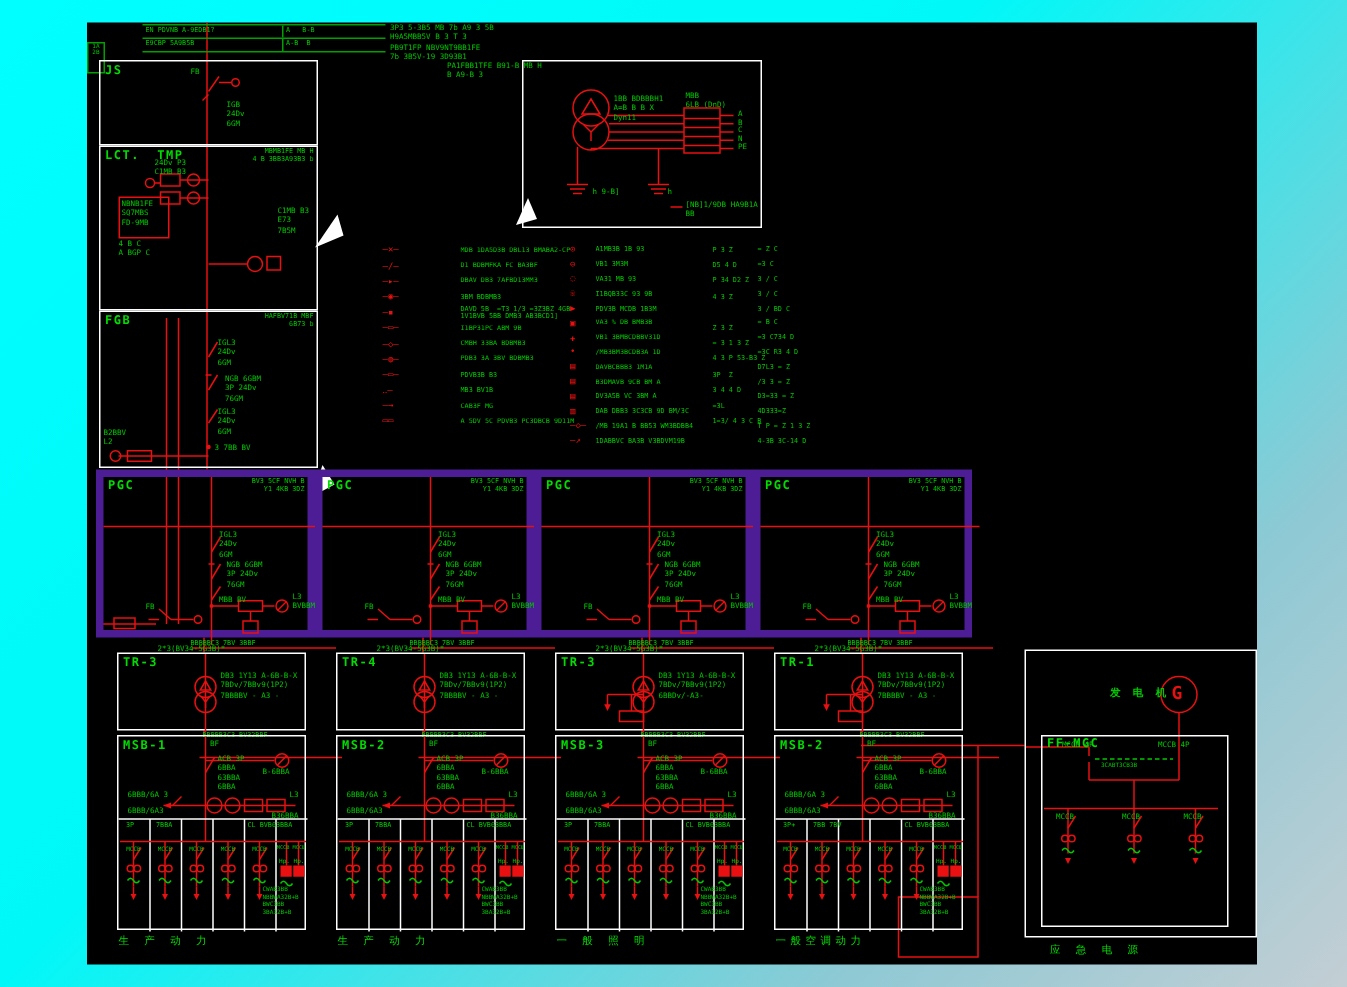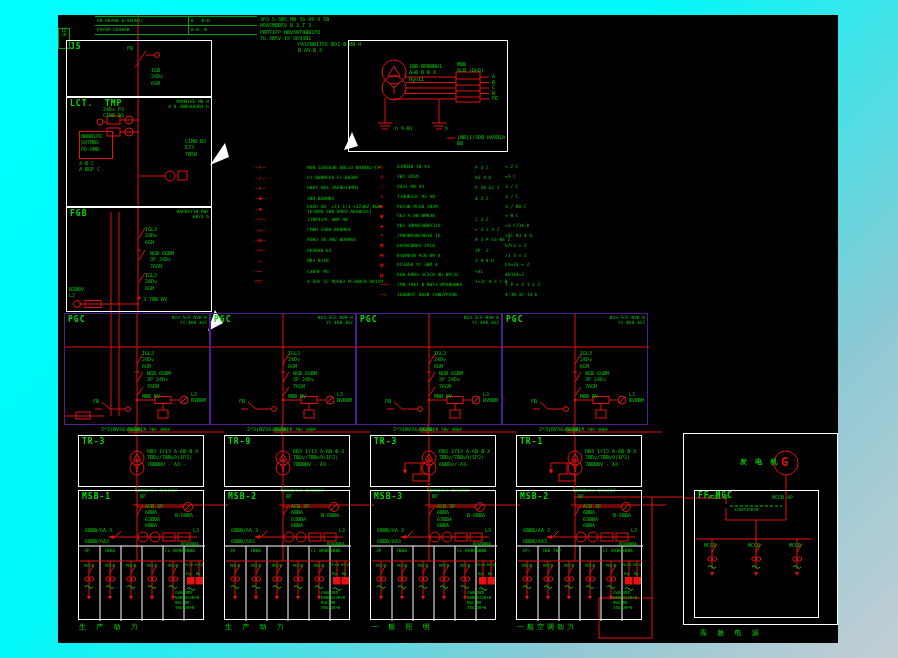--- a/index.html
+++ b/index.html
@@ -33,21 +33,21 @@
   .lcode{font-size:4.5px;white-space:pre;}
   
   .brand{position:absolute;left:460px;top:230px;width:112px;height:48px;border:2px solid #0000e0;background:#000;box-sizing:border-box;}
   .brand .inner{position:absolute;inset:1px;border:1px solid #0000e0;padding:1px 3px;box-sizing:border-box;}
   .brand .title{color:#e81010;font-size:12px;font-weight:bold;letter-spacing:2px;line-height:1.1;}
   .brand .qq{color:#e81010;font-size:5px;line-height:1.2;}
   .brand .web{color:#e81010;font-size:4.5px;line-height:1.3;}
   .brand .mail{color:#00c800;font-size:4.5px;line-height:1.3;}
   
   .pgc-row{position:absolute;left:6px;top:298px;display:flex;}
-  .pgc{position:relative;width:146px;height:112px;border:1px solid #4c1d95;box-sizing:border-box;}
+  .pgc{position:relative;width:146px;height:112px;border:5px solid #4c1d95;box-sizing:border-box;}
   .tr-row{position:absolute;left:20px;top:420px;display:flex;gap:20px;}
   .tr{position:relative;width:126px;height:52px;border:1px solid #fff;box-sizing:border-box;}
   .tr .branch{display:none;}
   .tr[data-variant="branch"] .branch{display:inline;}
   .msb-row{position:absolute;left:20px;top:475px;display:flex;gap:20px;}
   .msb{position:relative;width:126px;height:130px;border:1px solid #fff;box-sizing:border-box;}
   .botlbl{position:absolute;top:131px;left:0px;font-size:7px;font-weight:normal;color:#00dc00;letter-spacing:3px;white-space:nowrap;}
   .fd{position:absolute;width:20px;text-align:center;font-size:4px;color:#00c800;}
   
   .gen{position:absolute;left:625px;top:418px;width:155px;height:192px;border:1px solid #fff;box-sizing:border-box;}
@@ -548,21 +548,21 @@
             <line x1="50" y1="27" x2="50" y2="38"></line>
             <rect x="42" y="38" width="16" height="7"></rect>
           </g>
         </svg>
         <span class="ann" style="left:68px;top:12px;">DB3 1Y13 A-6B-B-X
 7BDv/7BBv9(1P2)
 7BBBBV - A3 -</span>
         <span class="ann tiny" style="left:56px;top:52px;">BBBBB3C3 BV32BBF</span>
       </div>
         <div class="tr" data-variant="plain">
-        <span class="lbl">TR-9</span>
+        <span class="lbl">TR-4</span>
         <span class="ann tiny" style="left:48px;top:-9px;">BBBBBC3 7BV 3BBF</span>
         <svg width="126" height="52">
           <line x1="58" y1="0" x2="58" y2="52" stroke-width="1.4"></line>
           <g stroke-width="1.3">
             <circle cx="58" cy="22" r="7"></circle>
             <circle cx="58" cy="32" r="7"></circle>
           </g>
           <path d="M58 18 l3.5 6 h-7 z"></path>
           <path d="M58 32 v4 M58 32 l-3 -4 M58 32 l3 -4"></path>
           <g class="branch">

